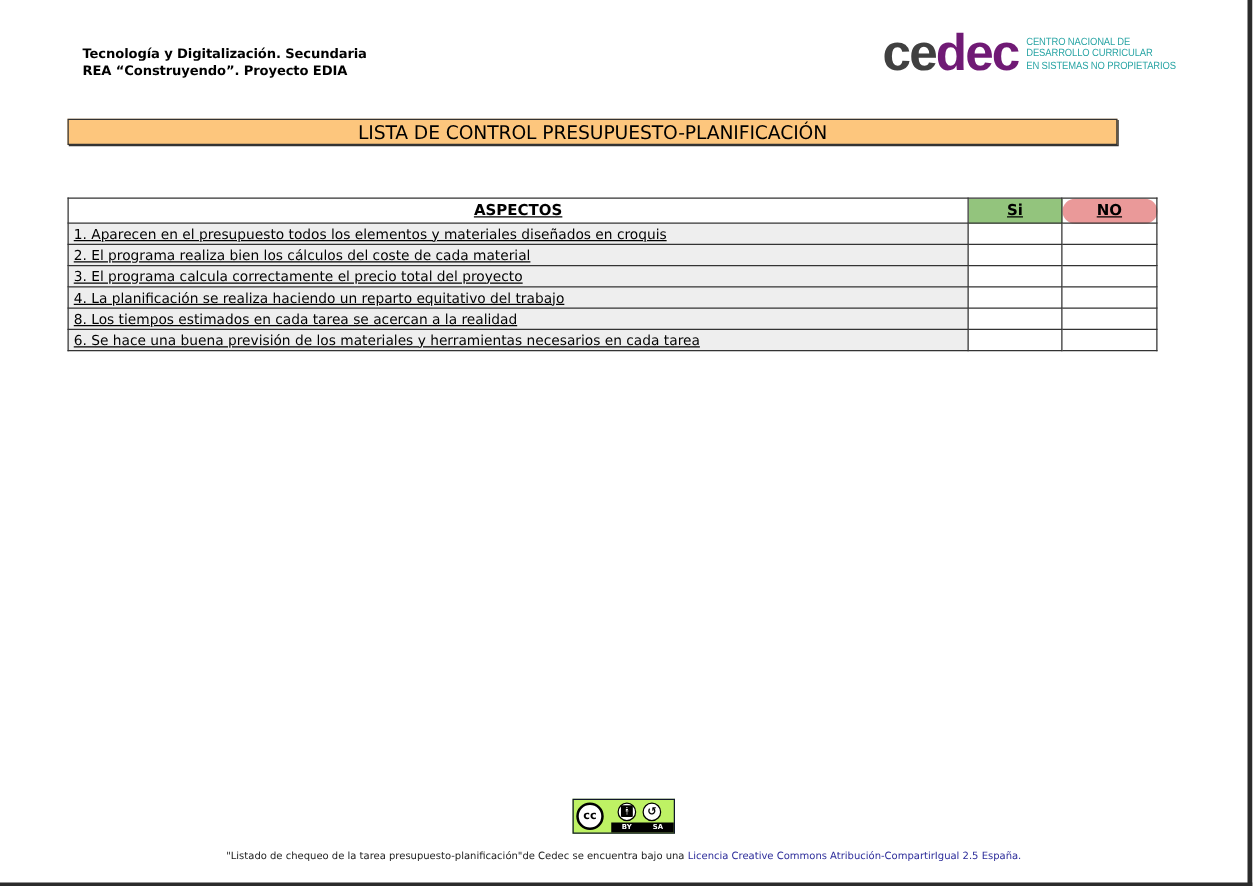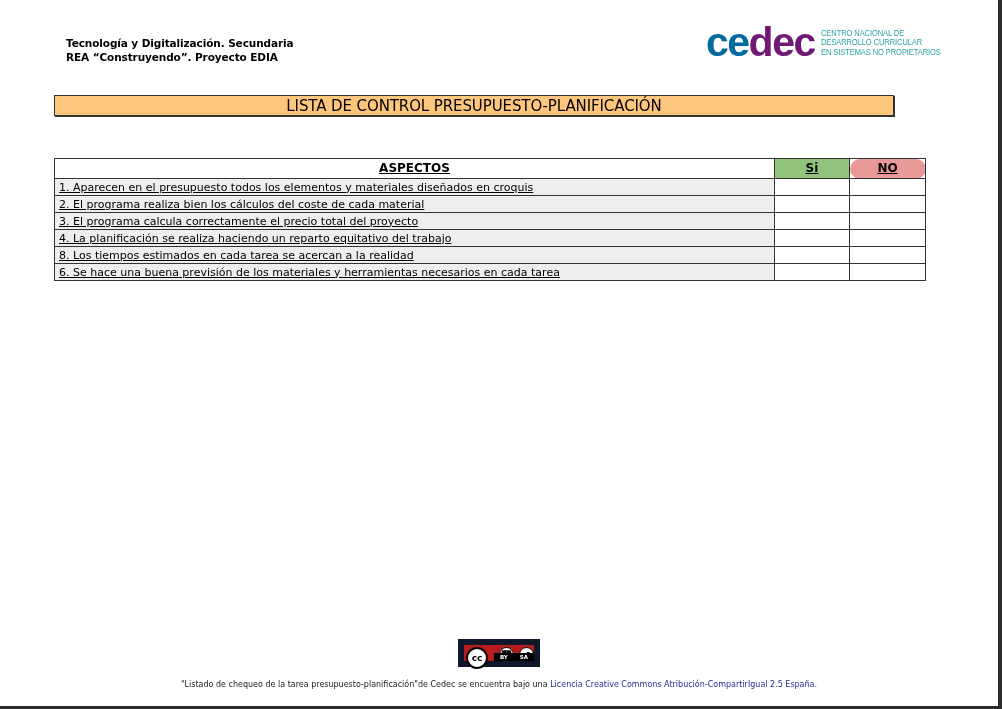--- a/index.html
+++ b/index.html
@@ -9,21 +9,21 @@
       font-family: "DejaVu Sans", "Liberation Sans", sans-serif;
       color: #000;
     }
     .page-edge-right { position: absolute; left: 998px; top: 0; width: 4px; height: 709px; background: #2b2b2b; }
     .page-edge-bottom { position: absolute; left: 0; top: 706px; width: 1002px; height: 3px; background: #2b2b2b; }
 
     .header-text { position: absolute; left: 66px; top: 36px; font-size: 10.5px; font-weight: bold; line-height: 14px; letter-spacing: -0.1px; }
 
     .logo { position: absolute; left: 706px; top: 22px; height: 40px; display: flex; align-items: center; }
     .logo-word { font-family: "Liberation Sans", sans-serif; font-weight: bold; font-size: 41px; letter-spacing: -1.5px; line-height: 40px; }
-    .logo-word .c1 { color: #0369a1; }
+    .logo-word .c1 { color: #404040; }
     .logo-word .c2 { color: #701a75; }
     .logo-sub { margin-left: 6px; font-family: "Liberation Sans", sans-serif; font-size: 8.4px; line-height: 9.5px; color: #2aa5a5; letter-spacing: -0.1px; transform: scaleX(0.9); transform-origin: left; margin-top: 2px; }
 
     .title-bar {
       position: absolute; left: 54px; top: 95px; width: 840px; height: 21px;
       background: #fdc67d; border: 1px solid #333; box-sizing: border-box;
       box-shadow: 1px 1px 0 #333;
       display: flex; align-items: center; justify-content: center;
       font-size: 15px; font-weight: normal; letter-spacing: -0.1px;
     }
@@ -35,21 +35,21 @@
     table.checklist td, table.checklist th { border: 1px solid #333; padding: 0 0 0 4px; height: 16px; line-height: 15px; white-space: nowrap; }
     table.checklist th { font-weight: bold; height: 19px; font-size: 12px; text-align: center; padding: 0; }
     th.col-aspect { width: 719px; background: #fff; }
     th.col-si { width: 74px; background: #93c47d; margin-left: 44px; }
     th.col-no { width: 75px; background: #ea9999; border-radius: 10px; }
     td.aspect-cell { background: #eeeeee; }
     td.check-cell { background: #fff; padding: 0; }
 
     .cc-badge {
       position: absolute; left: 458px; top: 639px; width: 82px; height: 28px;
-      background: #b91c1c; border: 6px solid #0f172a; box-sizing: border-box;
+      background: #bef264; border: 1px solid #0f172a; box-sizing: border-box;
     }
     .cc-badge .strip { position: absolute; left: 30px; right: 0; bottom: 0; height: 8px; background: #000; color: #fff; font-size: 5.5px; font-weight: bold; display: flex; justify-content: space-around; align-items: center; }
     .cc-badge .cc-circle { position: absolute; left: 2px; top: 2px; width: 22px; height: 22px; border-radius: 50%; background: #fff; border: 2px solid #000; box-sizing: border-box; font-size: 9px; font-weight: bold; display: flex; align-items: center; justify-content: center; }
     .cc-badge .icon-small { position: absolute; top: 2px; width: 15px; height: 15px; border-radius: 50%; background: #fff; border: 1.5px solid #000; box-sizing: border-box; font-size: 9px; font-weight: bold; display: flex; align-items: center; justify-content: center; }
 
     .footer-text { position: absolute; left: 0; width: 998px; top: 680px; text-align: center; font-size: 8px; color: #222; }
     .footer-text a { color: #2c2c9a; text-decoration: none; }
   </style>
 </head>
 <body>

